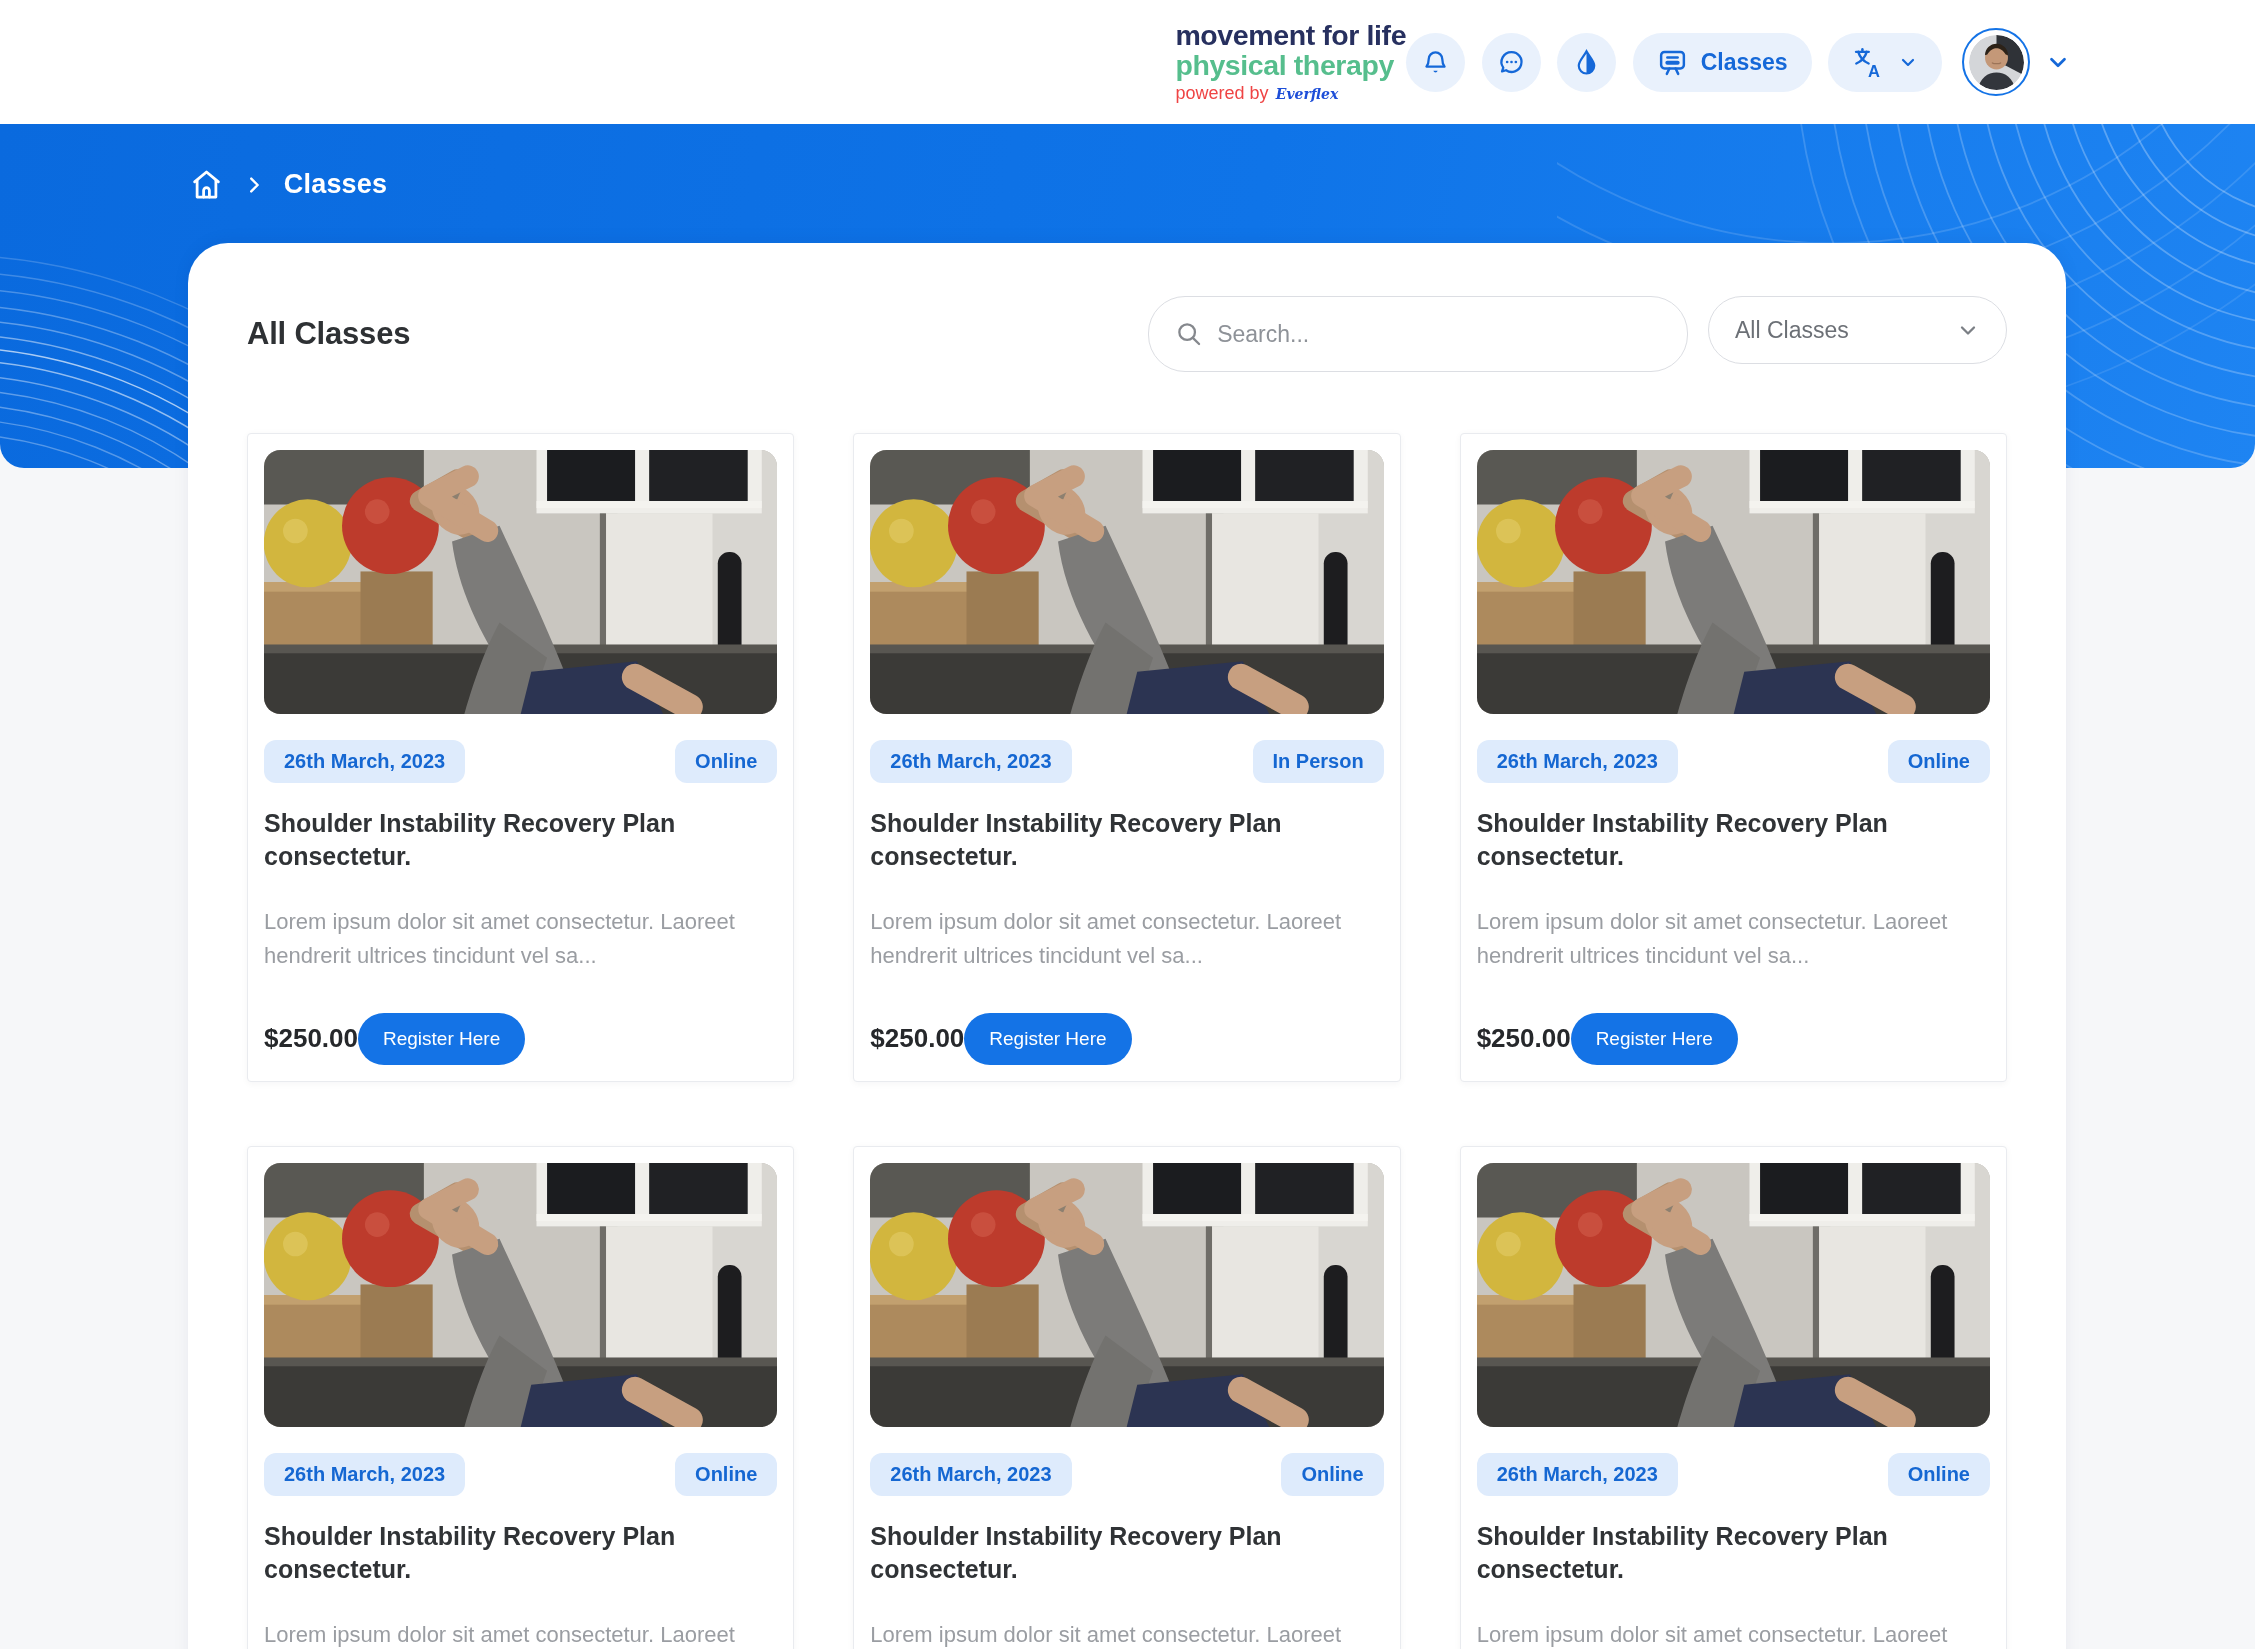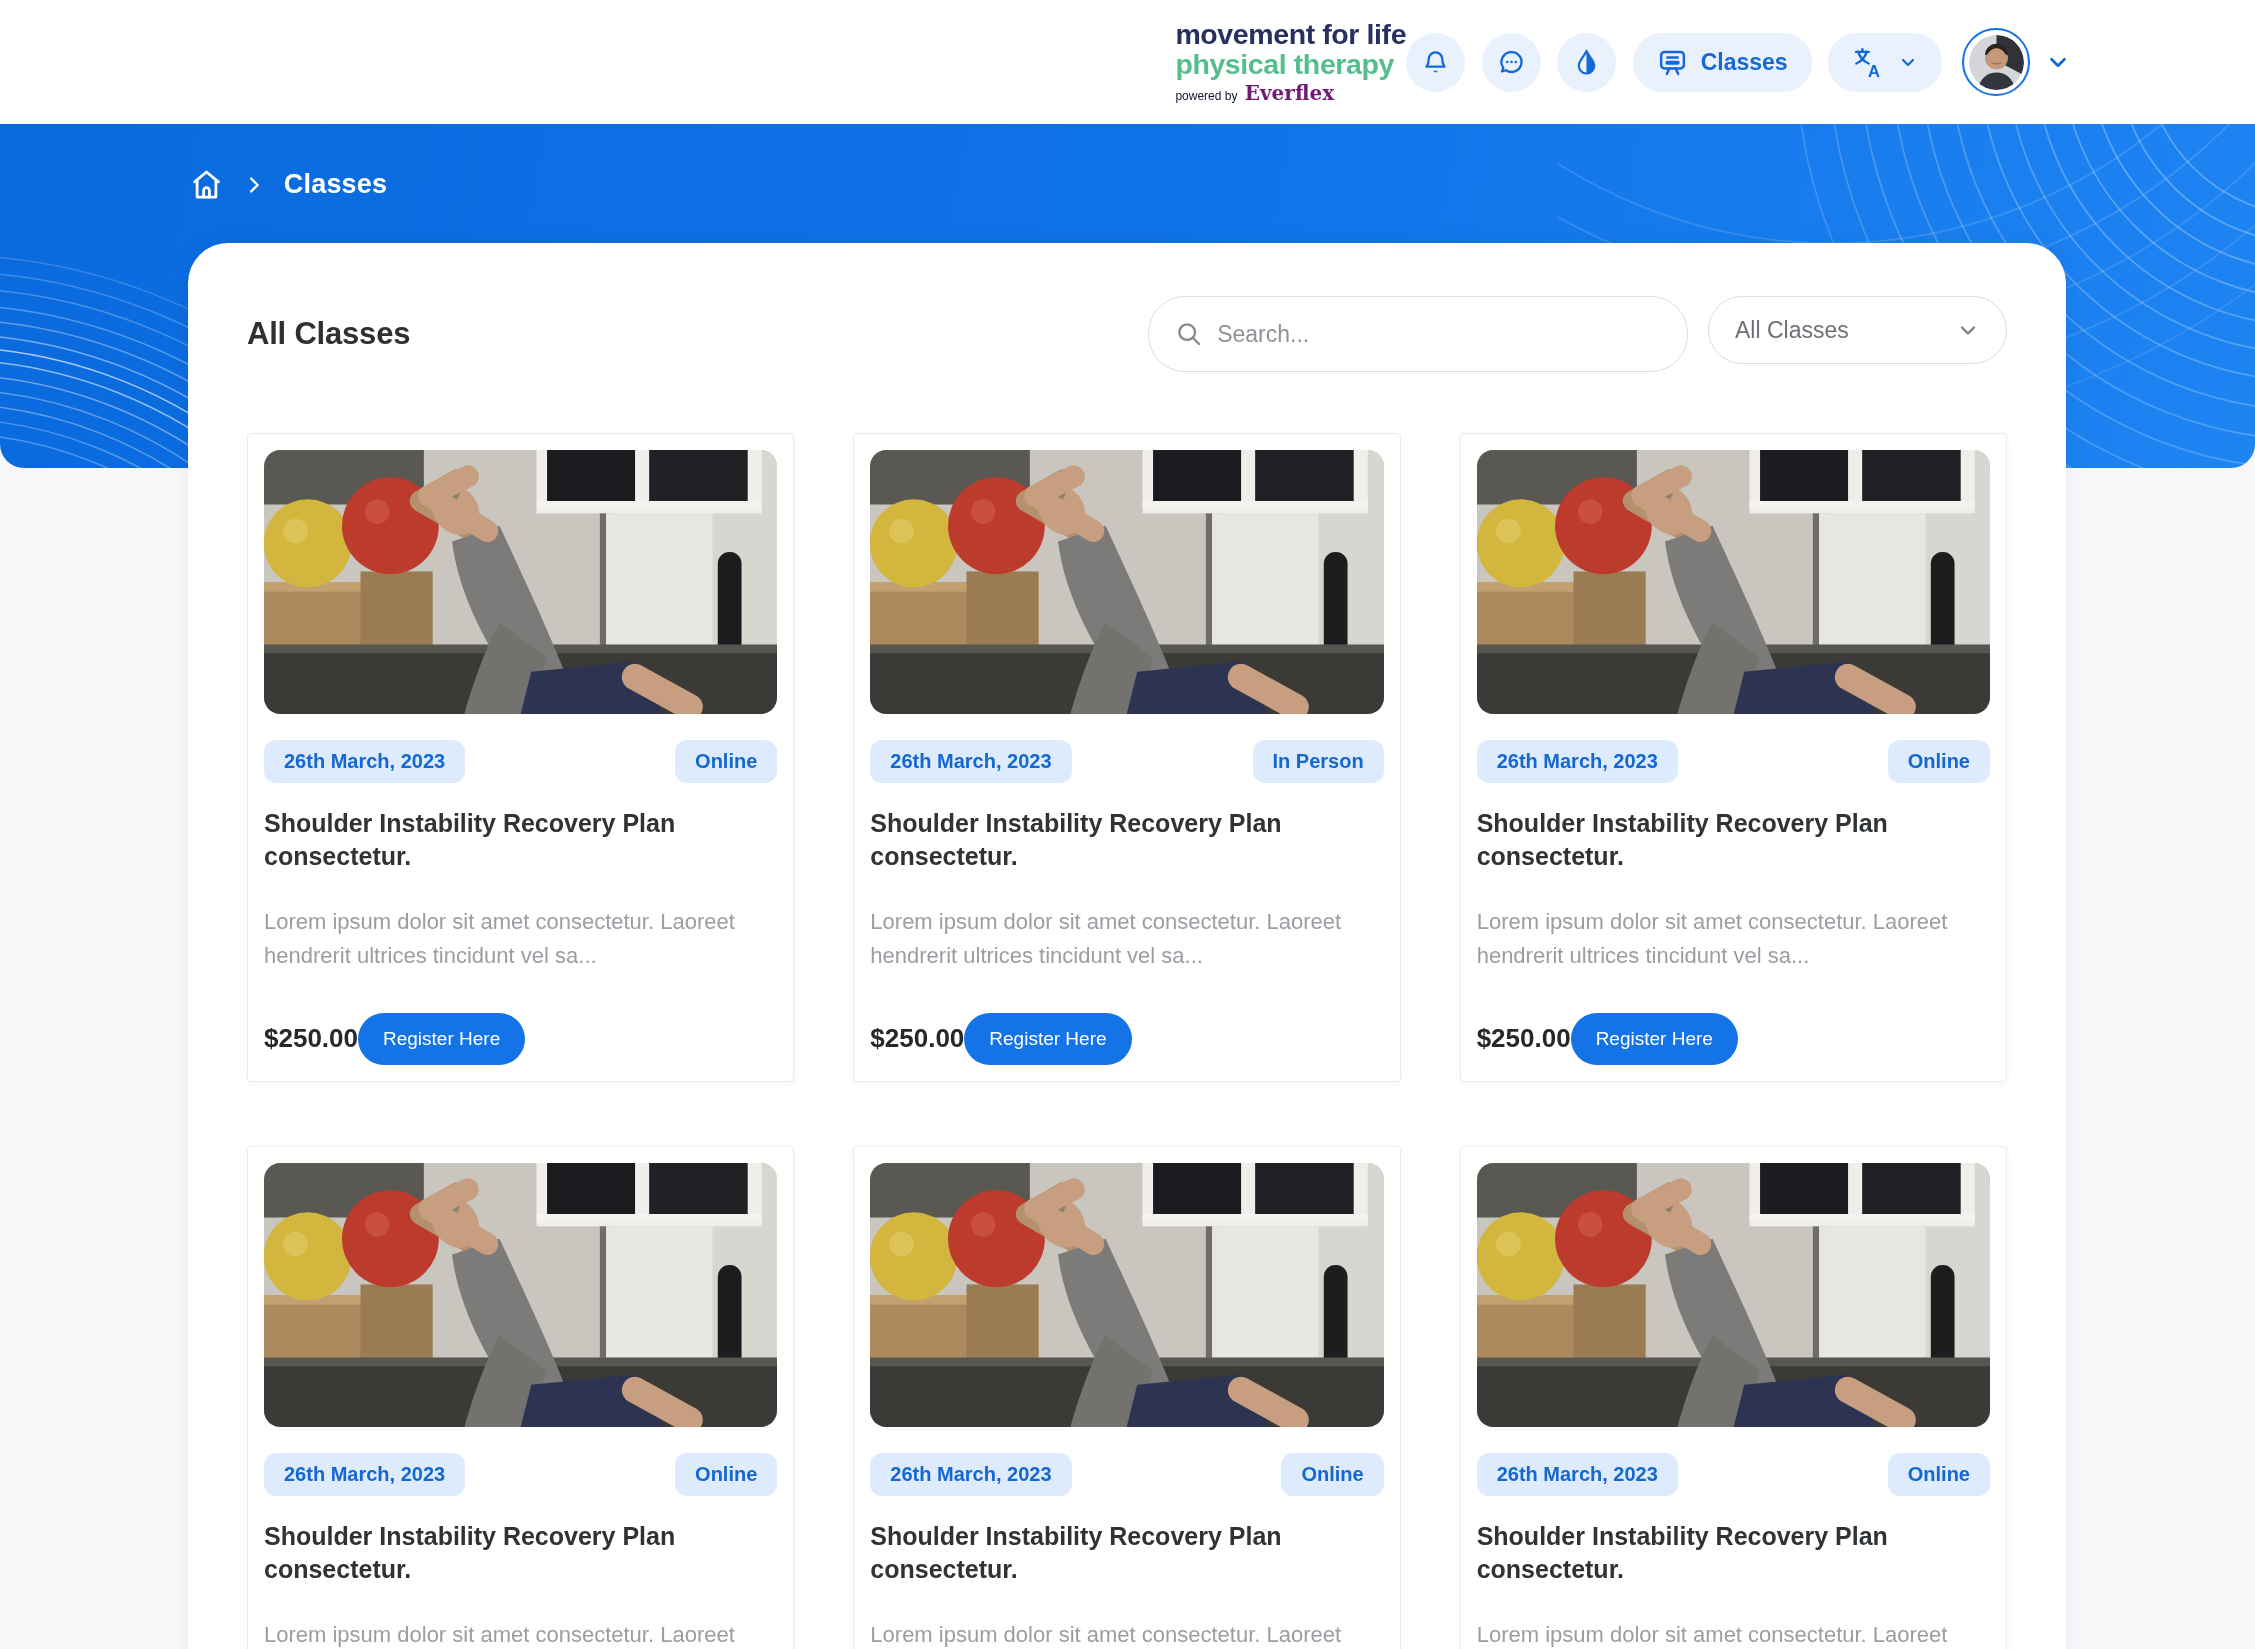--- a/index.html
+++ b/index.html
@@ -6,22 +6,22 @@
   html,body{width:2255px;height:1649px;overflow:hidden}
   body{background:#f6f7f9;font-family:"Liberation Sans","DejaVu Sans",sans-serif;position:relative}
 
   
   .topbar{height:124px;background:#ffffff;display:flex;align-items:center;justify-content:flex-end;
           padding:0 184px 0 188px;position:relative;z-index:3}
   .logo{line-height:1.05;cursor:pointer}
   .logo-l1{font-size:28.5px;font-weight:800;color:#27305f;letter-spacing:-0.4px}
   .logo-l2{font-size:28.5px;font-weight:800;color:#56be8d;letter-spacing:-0.4px}
   .powered{margin-top:2.8px;display:flex;align-items:baseline;gap:7.3px}
-  .powered-by{font-size:12px;color:#0f172a}
-  .everflex{font-family:"DejaVu Serif",serif;font-weight:700;font-size:20px;color:#701a75}
+  .powered-by{font-size:18px;color:#ef4444}
+  .everflex{font-family:"DejaVu Serif",serif;font-style:italic;font-weight:700;font-size:14px;color:#1d4ed8}
 
   .actions{display:flex;align-items:center;gap:16.5px}
   .icon-btn{width:59px;height:59px;border-radius:50%;background:#e9f1fc;border:none;display:flex;
             align-items:center;justify-content:center;cursor:pointer;flex:none}
   .pill-btn{height:59px;border-radius:29px;background:#e9f1fc;border:none;display:flex;align-items:center;
             gap:13px;padding:0 24px;color:#1568d8;font-size:23px;font-weight:700;font-family:inherit;cursor:pointer}
   .avatar-group{display:flex;align-items:center;gap:14.7px;margin-left:3.7px;cursor:pointer}
   .avatar-ring{width:68px;height:68px;border-radius:50%;border:2.8px solid #1473e6;background:#fff;
                display:flex;align-items:center;justify-content:center}
   .avatar-img{width:55px;height:55px;border-radius:50%;overflow:hidden}

